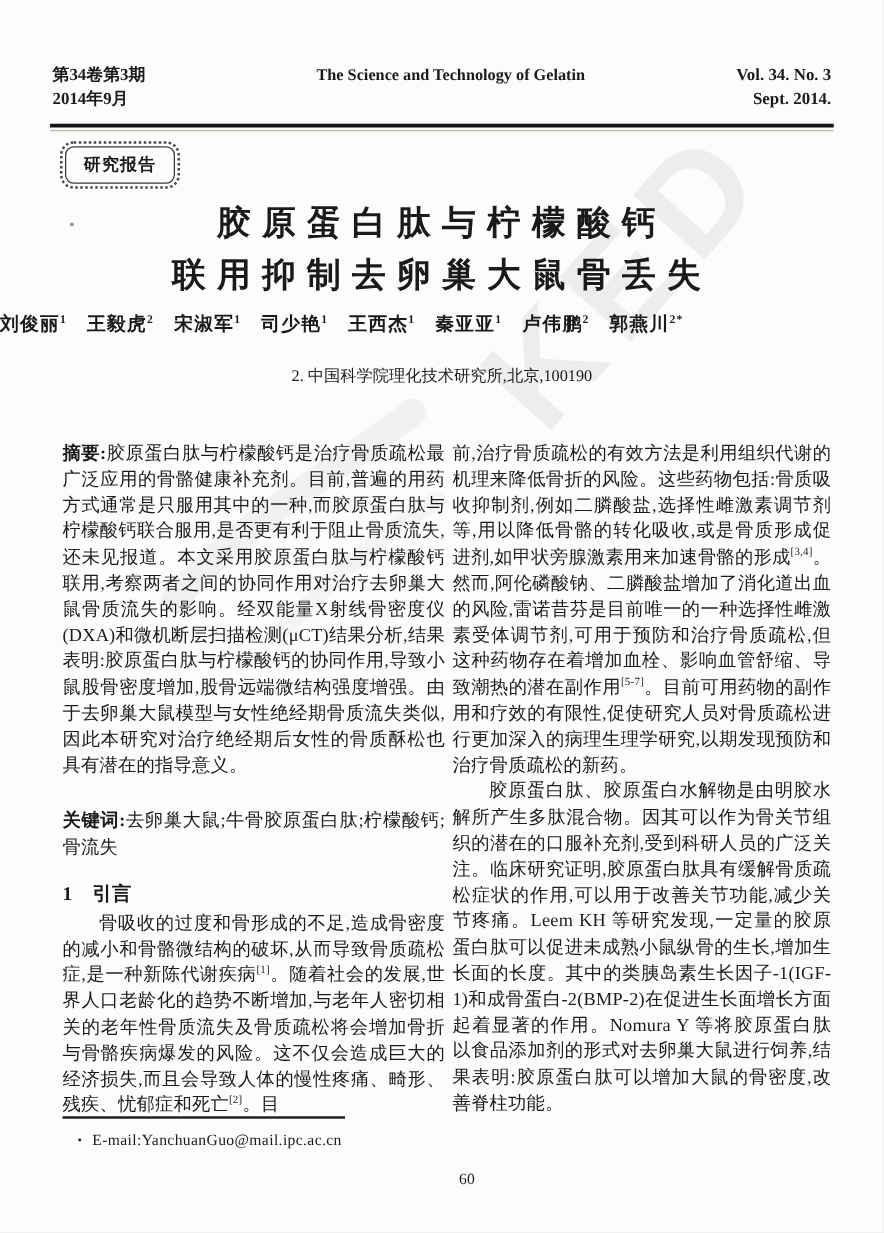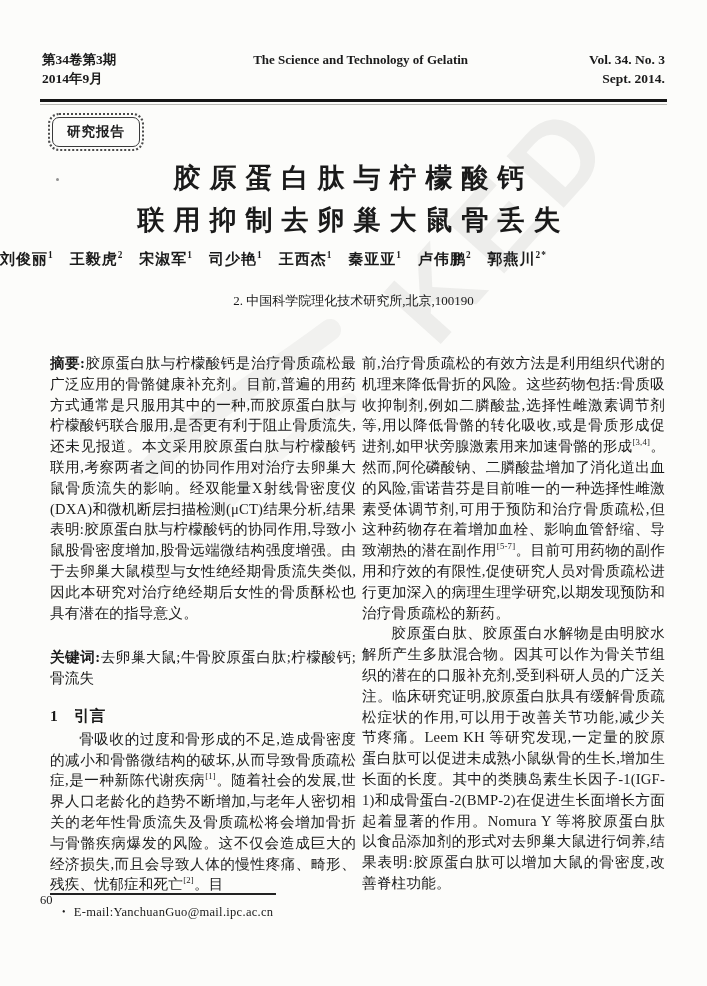--- a/index.html
+++ b/index.html
@@ -60,21 +60,21 @@
   .keywords { margin-top:24px; }
   .sec-head { margin-top:17px; font-size:15.5px; font-weight:700; }
   .sec-head .sec-num { margin-right:16px; }
   .para-intro { margin-top:2px; }
   .indent { text-indent:2em; }
   
   .foot-rule { position:absolute; left:50px; top:893px; width:226px; height:1.5px; background:#222; z-index:1; }
   .footnote { position:absolute; left:62px; top:905px; z-index:1; font-size:12.5px; letter-spacing:0.3px; }
   .footnote .marker { font-size:10px; margin-right:8px; vertical-align:1px; }
   
-  .page-num { position:absolute; left:0; right:0; top:893px; text-align:left; z-index:1; font-size:12.5px;padding-left:40px; }
+  .page-num { position:absolute; left:0; right:0; top:936px; text-align:center; z-index:1; font-size:12.5px;padding-left:40px; }
   .speck { position:absolute; width:3px; height:3px; border-radius:50%; background:#777; opacity:.8; z-index:1; }
 </style>
 </head>
 <body>
 
 <div class="page">
 
   <div class="watermark">KED</div>
   <svg class="smudge" x="0" y="0" width="360" height="300" viewBox="0 0 360 300" style="left:100px; top:270px;">
     <path d="M40 210 C 90 150, 150 120, 230 60" stroke="rgba(120,120,120,0.08)" stroke-width="22" fill="none" stroke-linecap="round"></path>

